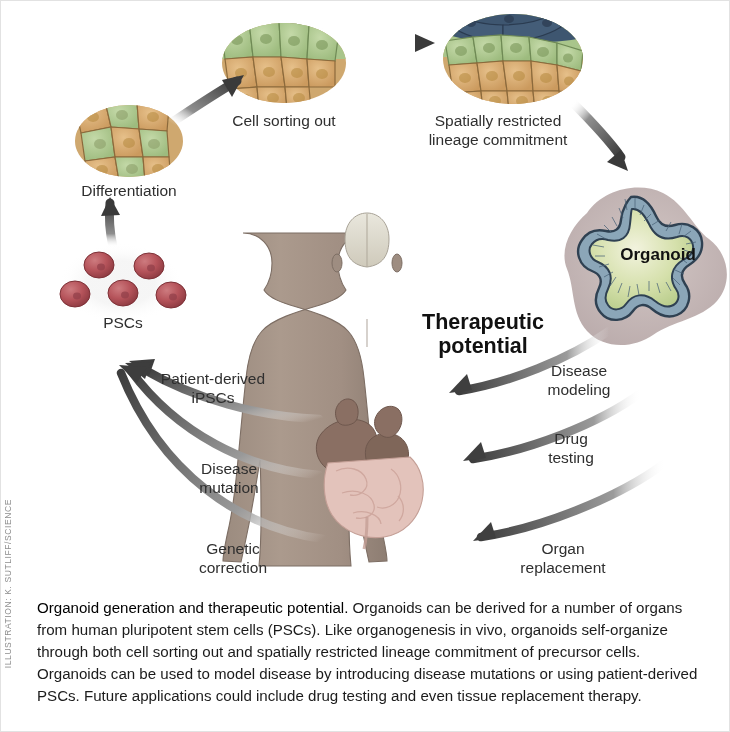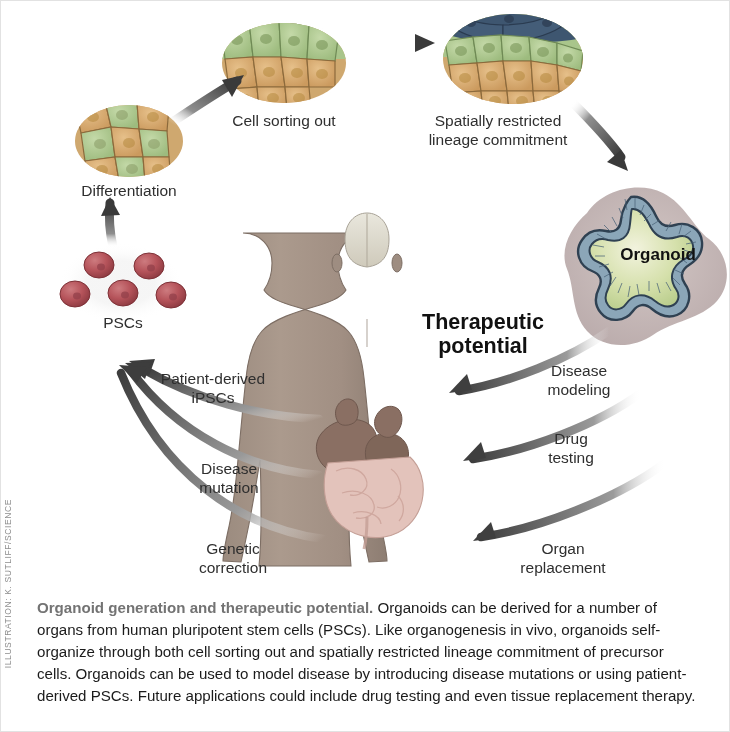--- a/index.html
+++ b/index.html
@@ -18,21 +18,21 @@
     font-size:8.5px;letter-spacing:.6px;color:#8d8d8d;
     font-family:"Liberation Sans", sans-serif;white-space:nowrap;
   }
 
   #caption{
     position:absolute;left:36px;top:596px;width:664px;
     font-family:"Liberation Sans", sans-serif;
     font-size:15.1px;line-height:1.455;color:#1b1b1b;
     text-align:left;
   }
-  #caption b{font-weight:bold;color:#737373;}
+  #caption b{font-weight:normal;color:#000000;}
 
   .lbl{font-family:"Liberation Sans", sans-serif;fill:#2f2f2f;}
   .lbl-head{font-family:"Liberation Sans", sans-serif;font-weight:bold;fill:#111;}
 </style>
 </head>
 <body>
 
 <div id="page">
 
   <div id="figure">

